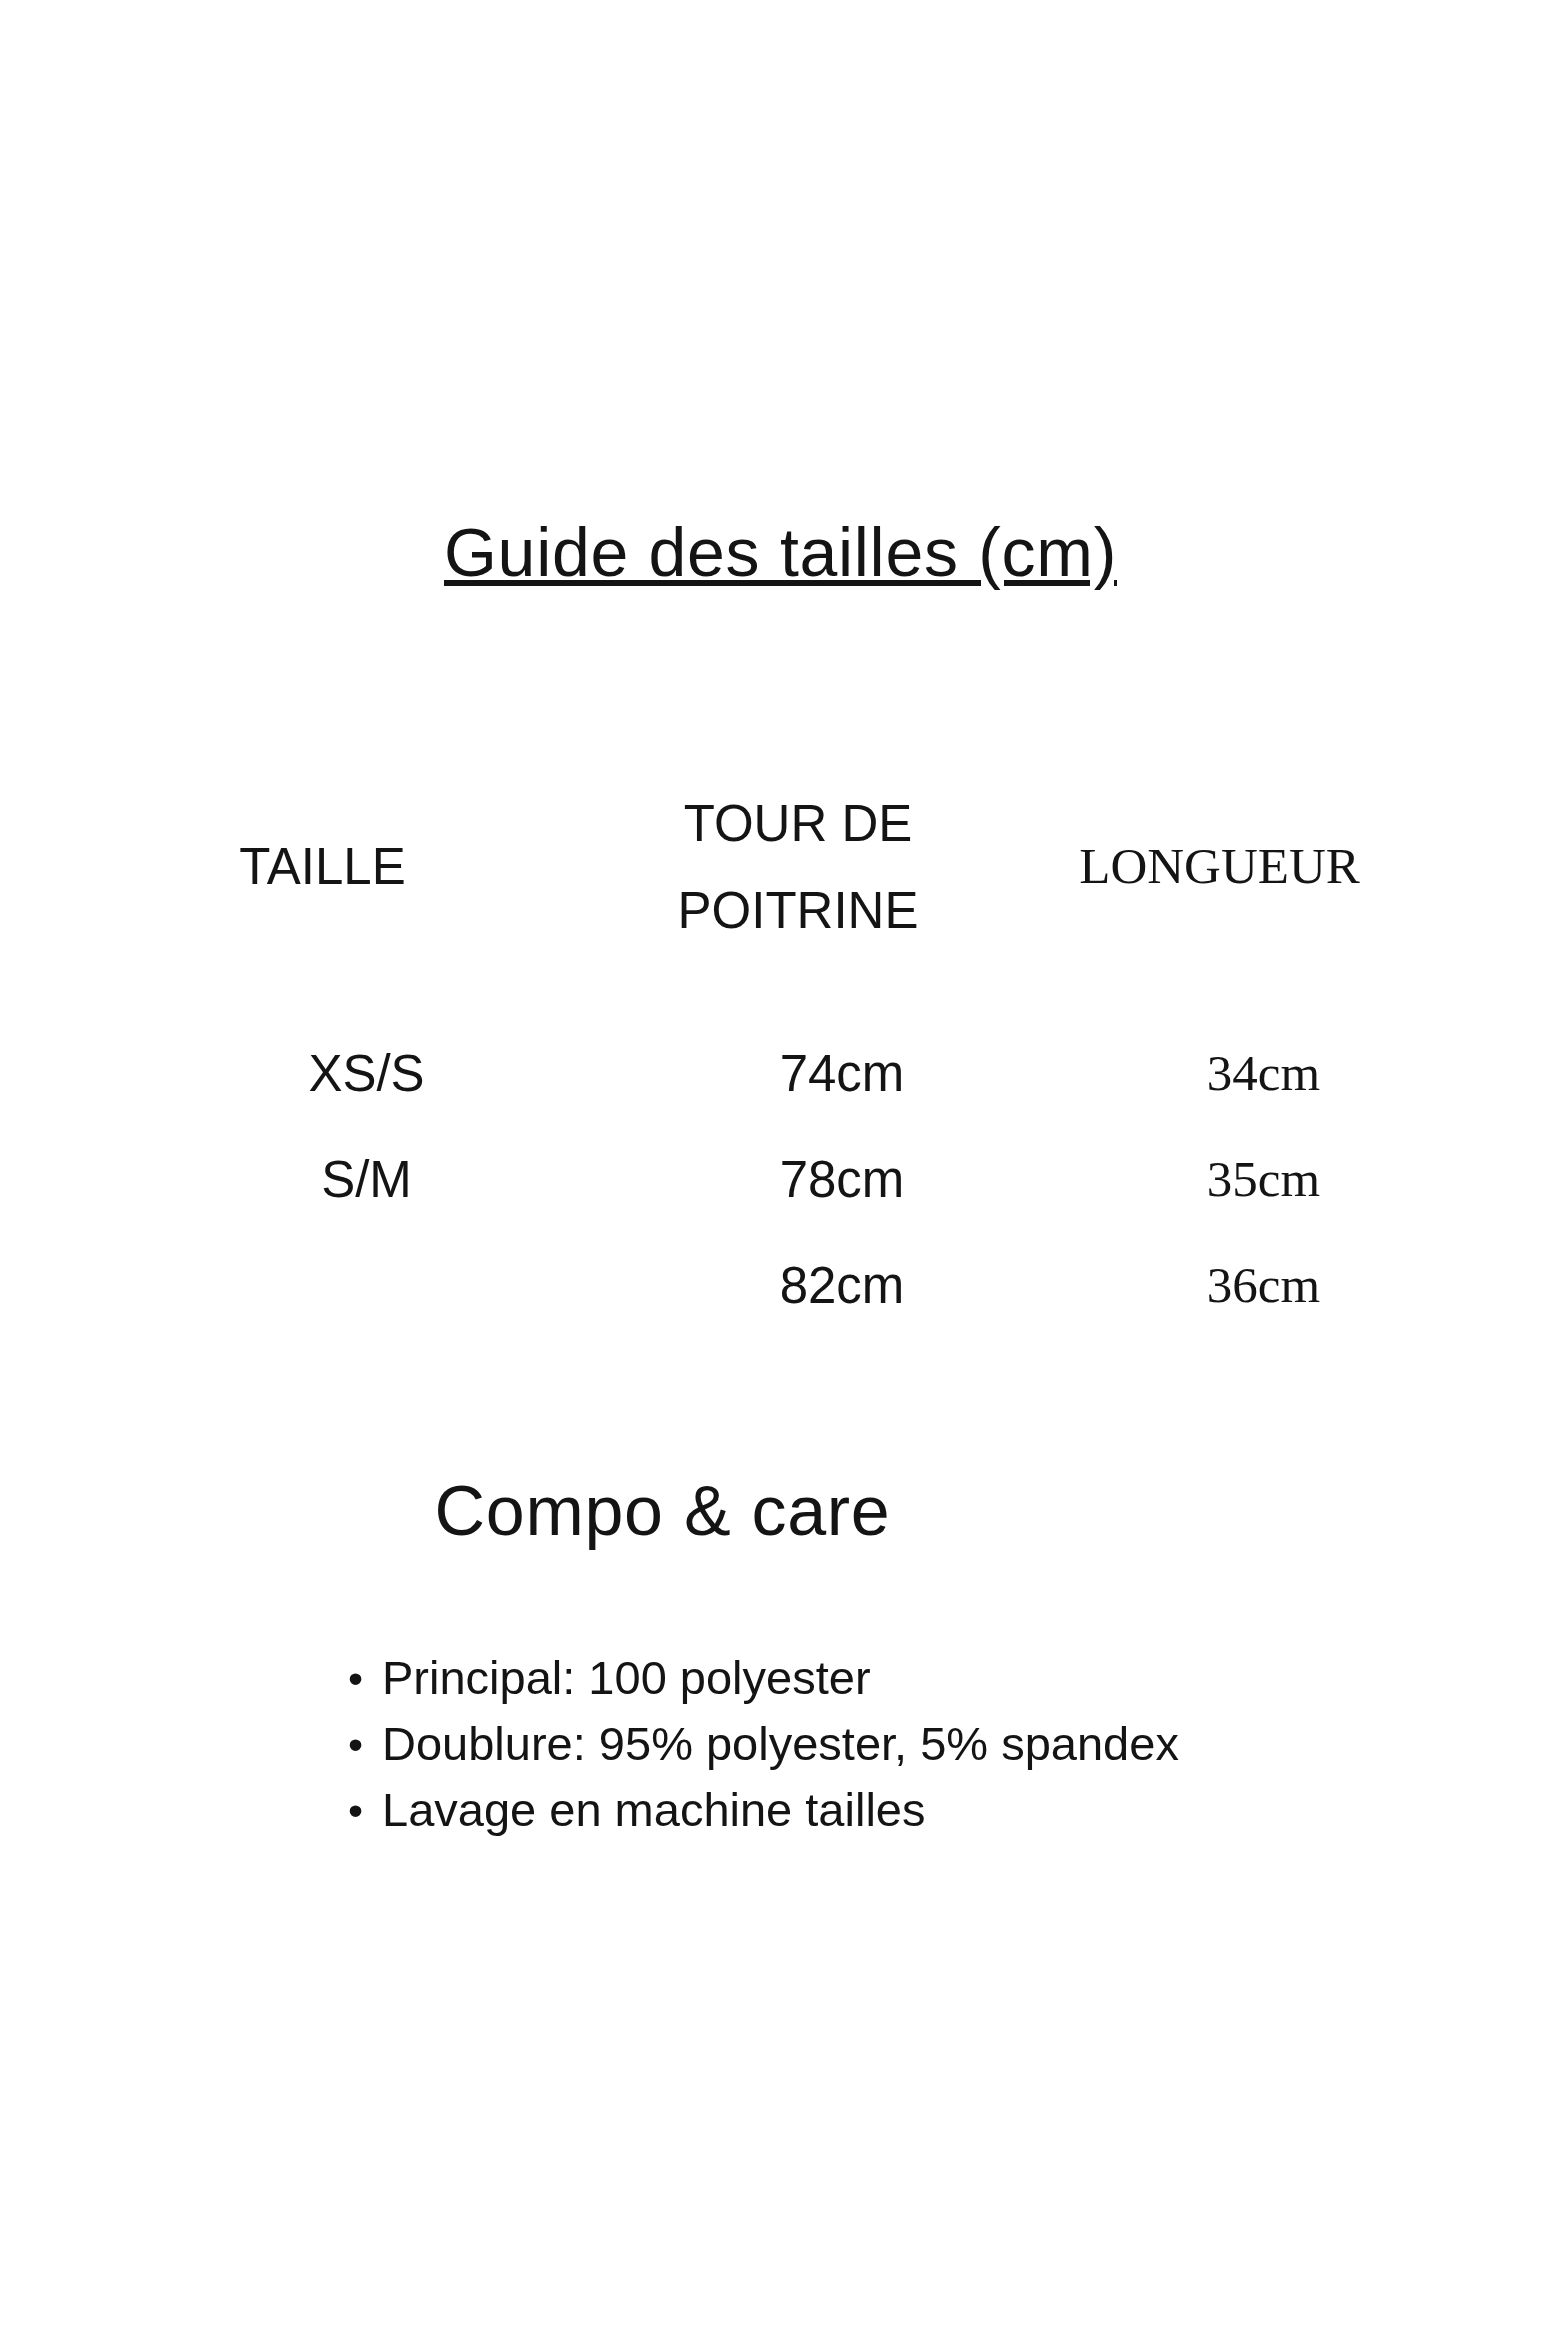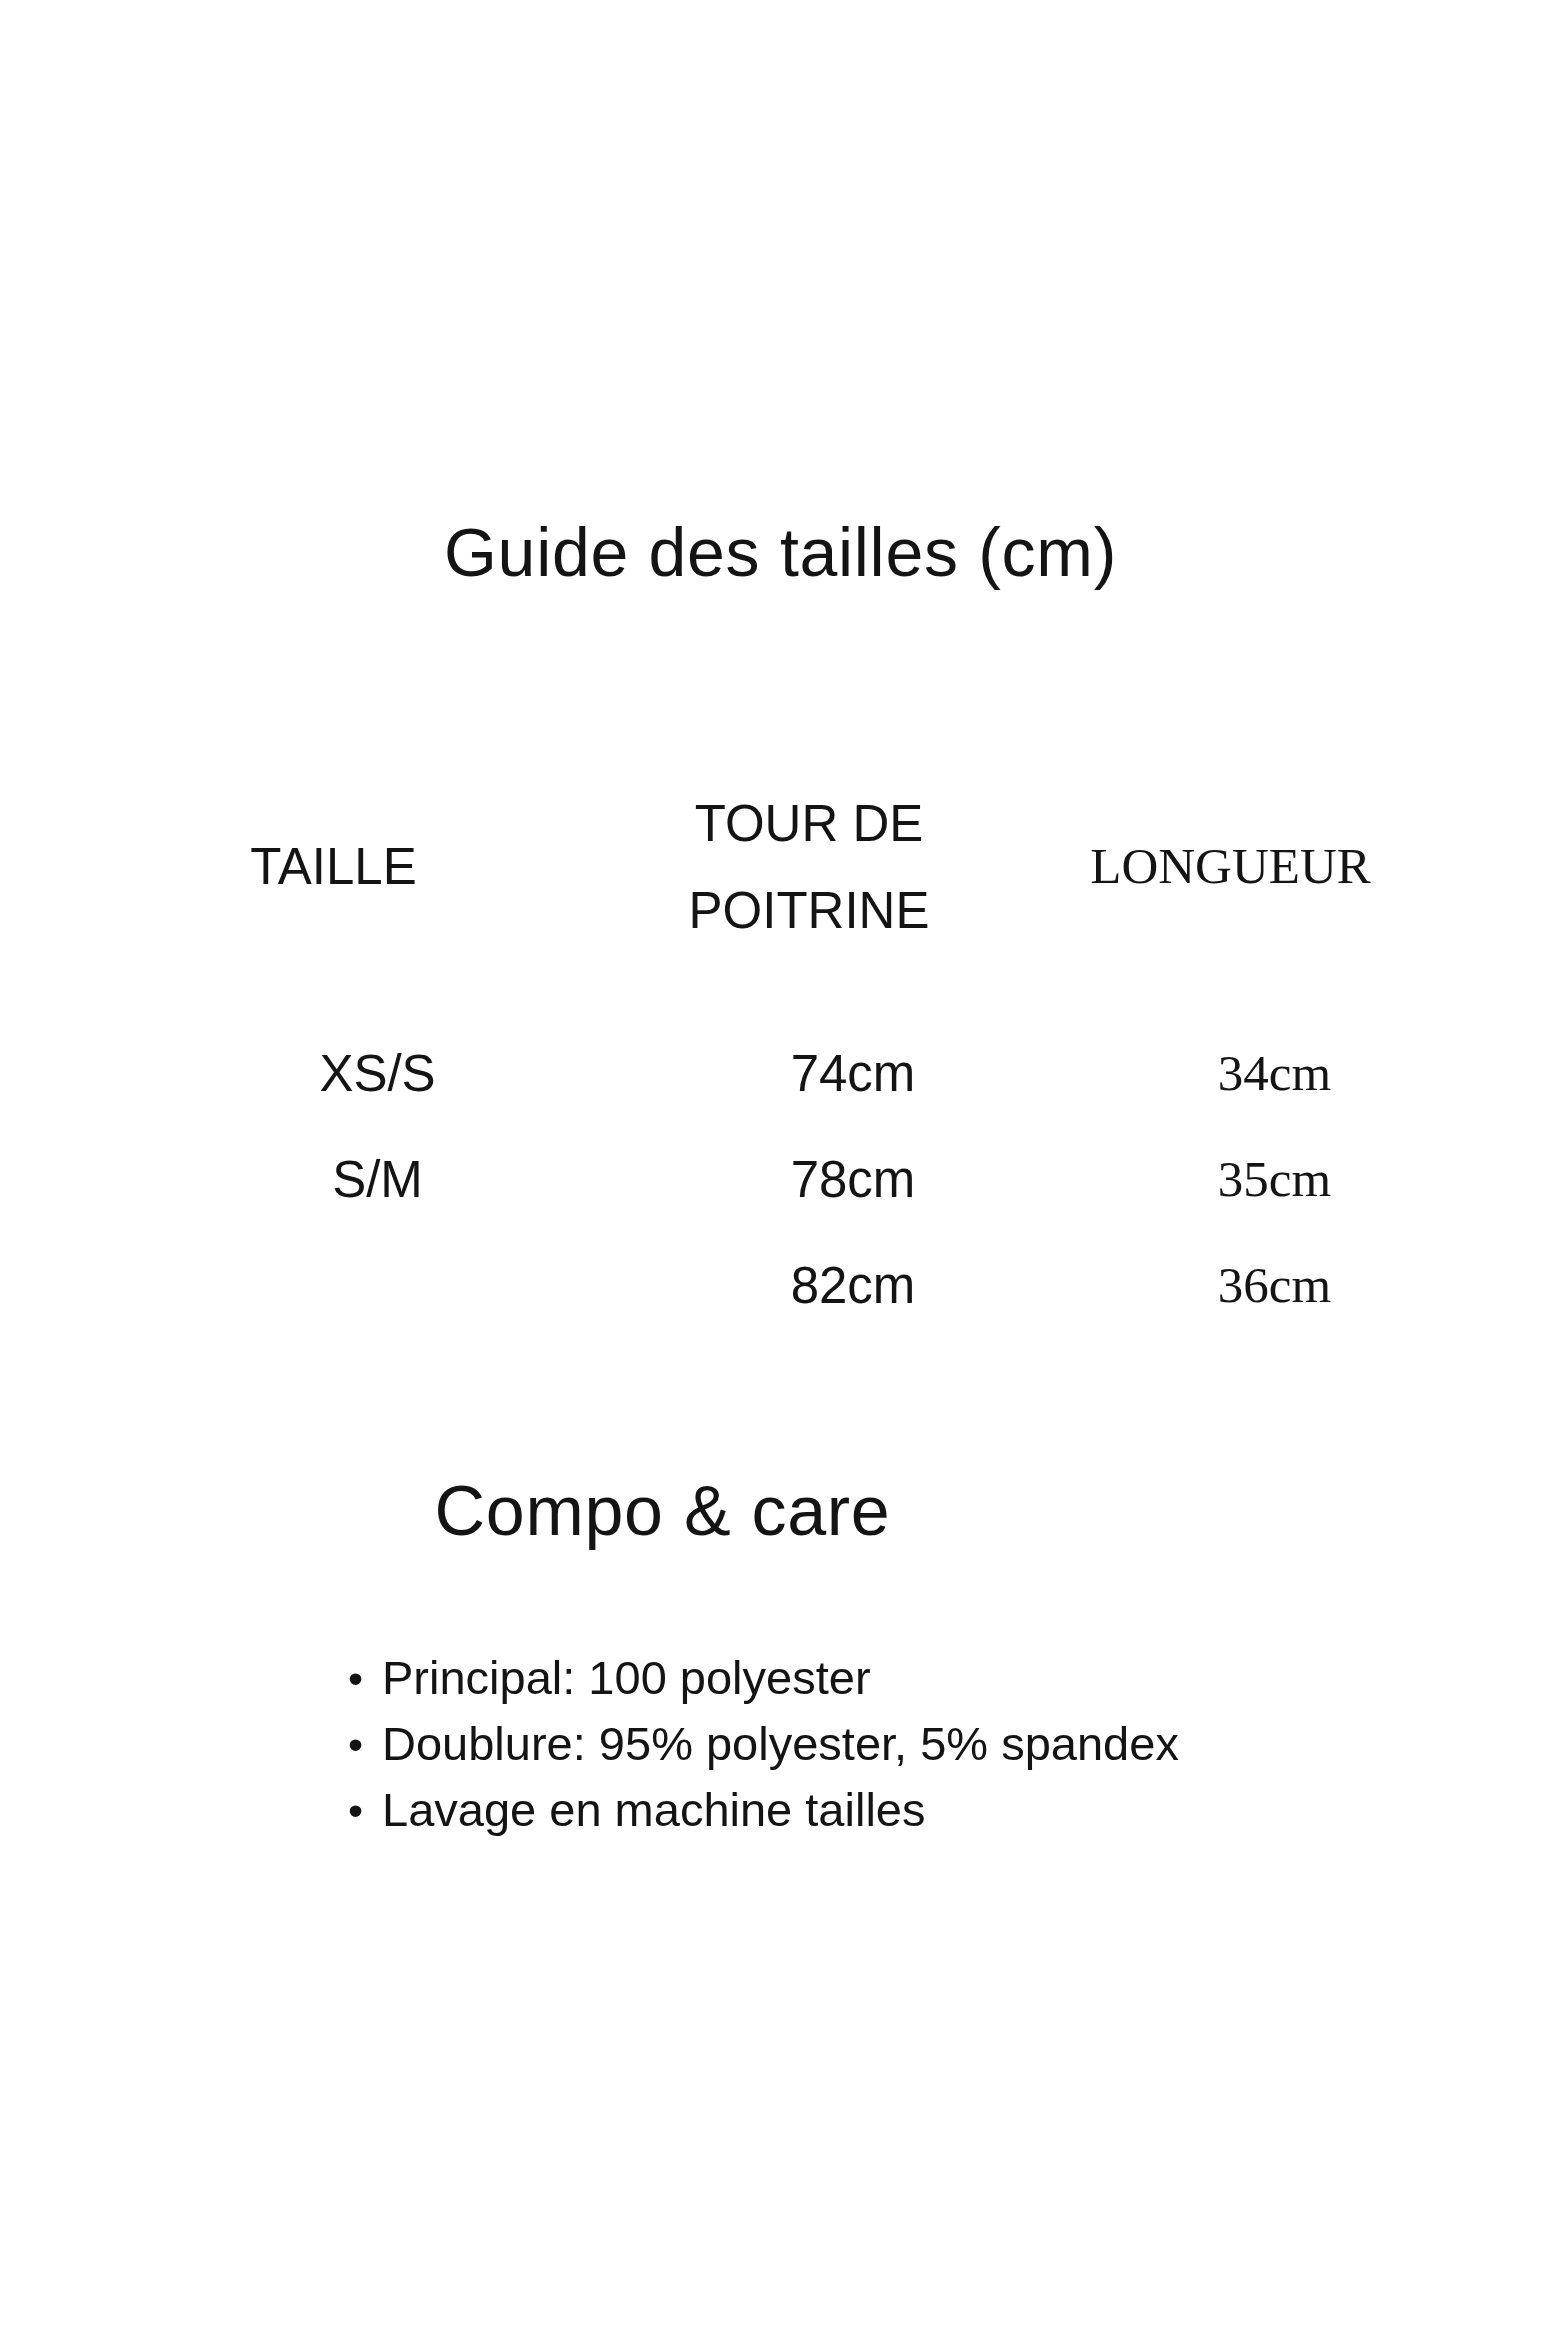--- a/index.html
+++ b/index.html
@@ -24,26 +24,27 @@
     position: absolute;
     top: 510px;
     left: 0;
     width: 1561px;
     margin: 0;
     text-align: center;
     font-size: 68px;
     font-weight: 400;
     letter-spacing: 0.7px;
     line-height: 84px;
+    text-decoration: underline;
   }
   
   .size-table-header,
   .size-table-body {
     position: absolute;
-    left: 11px;
+    left: 0;
     display: grid;
     grid-template-columns: 234px 177px 192px 390px 35px 383px;
   }
   .size-table-header { top: 779px; }
   .size-table-body   { top: 1020px; grid-auto-rows: 106px; padding-left: 44px; }
   .th {
     grid-row: 1;
     height: 175px;
     display: flex;
     flex-direction: column;

